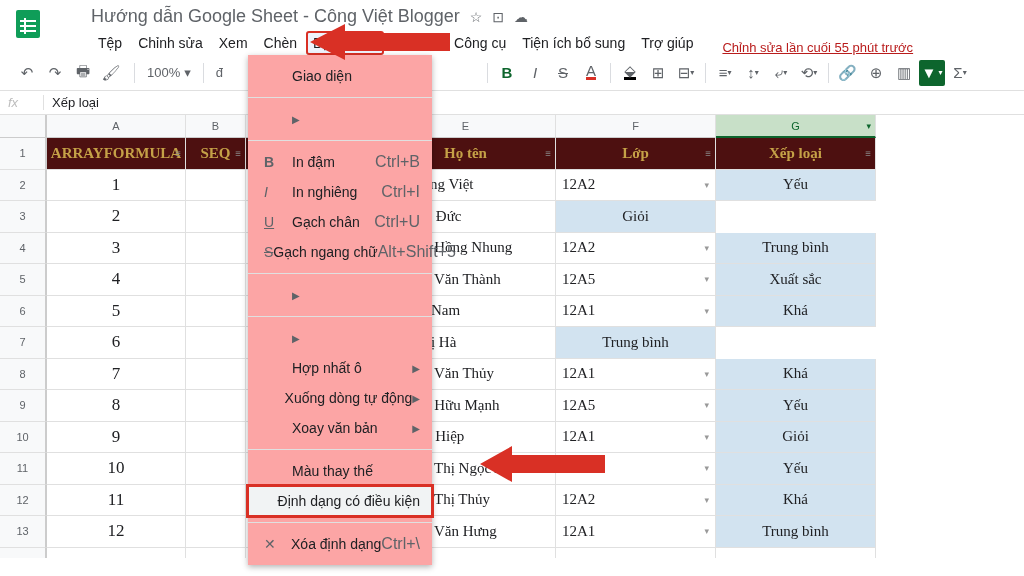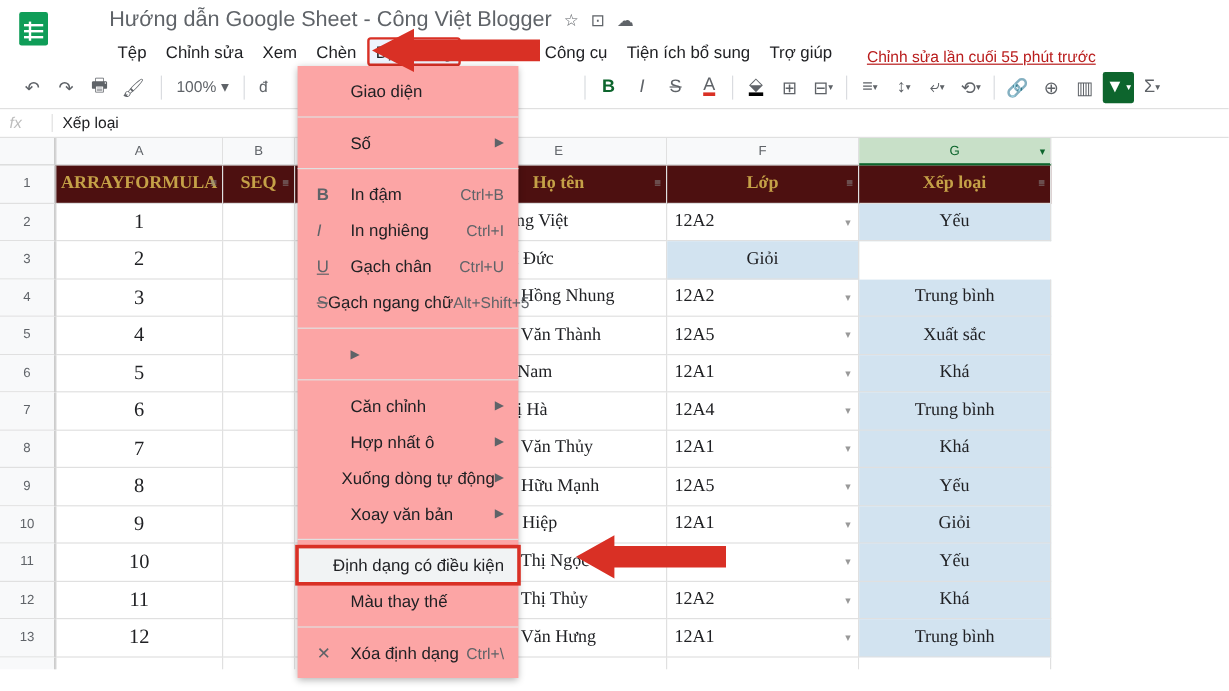--- a/index.html
+++ b/index.html
@@ -44,21 +44,21 @@
   .class-cell { font-family:'Times New Roman',serif; font-size:15px;}
   .class-cell::after{content:'▾';position:absolute;right:6px;color:#999;font-size:9px;}
   .grade-cell { background:#d2e3f0; justify-content:center; font-family:'Times New Roman',serif; font-size:15px;}
   .bottom-row {display:flex;height:10px;}
   .bottom-row .cell{border-bottom:none;}
   
   .menu { position:absolute; left:248px; top:55px; width:184px; background:#fca5a5; box-shadow:0 2px 6px rgba(0,0,0,0.3); padding:6px 0; z-index:100; font-size:14px;}
   .menu-item { display:flex; align-items:center; padding:6px 12px 6px 16px; cursor:pointer; color:#202124; height:30px;}
   .menu-icon { width:28px; color:#5f6368; font-size:14px;}
   .menu-label { flex:1; white-space:nowrap;}
-  .menu-shortcut { color:#5f6368; font-size:13px;}
+  .menu-shortcut { color:#5f6368; font-size:16px;}
   .menu-arrow { color:#5f6368; font-size:10px;}
   .menu-sep { height:1px; background:#e0e0e0; margin:6px 0;}
   .menu-item.highlight { outline:3px solid #d93025; outline-offset:-1px; background:#f1f3f4;}
   
   .red-arrow { position:absolute; z-index:200;}
   .arrow1 { left:310px; top:20px; width:140px; height:44px;}
   .arrow2 { left:480px; top:442px; width:125px; height:44px;}
   .red-arrow svg { width:100%; height:100%;}
   .bold-icon{font-weight:bold;}
   .strike-icon{text-decoration:line-through;}
@@ -232,21 +232,20 @@
           <div class="cell name-cell col-E">Tạ Văn Nam</div>
           <div class="cell class-cell col-F">12A1</div>
           <div class="cell grade-cell col-G">Khá</div>
         </div>
         <div class="data-row">
           <div class="cell num-cell col-A" style="border-left: 1px solid rgb(204, 204, 204);">6</div>
           <div class="cell col-B"></div>
           <div class="cell col-C"></div>
           <div class="cell num-cell col-D">6</div>
           <div class="cell name-cell col-E">Trần Thị Hà</div>
-          <div class="cell class-cell col-F">12A4</div>
           <div class="cell grade-cell col-G">Trung bình</div>
         </div>
         <div class="data-row">
           <div class="cell num-cell col-A" style="border-left: 1px solid rgb(204, 204, 204);">7</div>
           <div class="cell col-B"></div>
           <div class="cell col-C"></div>
           <div class="cell num-cell col-D">7</div>
           <div class="cell name-cell col-E">Nguyễn Văn Thủy</div>
           <div class="cell class-cell col-F">12A1</div>
           <div class="cell grade-cell col-G">Khá</div>
@@ -310,21 +309,20 @@
 </div>
 
 <div class="menu" id="format-menu">
     <div class="menu-item">
       <span class="menu-icon"></span>
       <span class="menu-label">Giao diện</span>
     </div>
     <div class="menu-sep"></div>
     <div class="menu-item">
       <span class="menu-icon"></span>
-      <span class="menu-label">Số</span>
       <span class="menu-arrow">▶</span>
     </div>
     <div class="menu-sep"></div>
     <div class="menu-item">
       <span class="menu-icon" style="font-weight: bold;">B</span>
       <span class="menu-label">In đậm</span>
       <span class="menu-shortcut">Ctrl+B</span>
     </div>
     <div class="menu-item">
       <span class="menu-icon" style="font-style: italic;">I</span>
@@ -342,46 +340,45 @@
       <span class="menu-shortcut">Alt+Shift+5</span>
     </div>
     <div class="menu-sep"></div>
     <div class="menu-item">
       <span class="menu-icon"></span>
       <span class="menu-arrow">▶</span>
     </div>
     <div class="menu-sep"></div>
     <div class="menu-item">
       <span class="menu-icon"></span>
-      <span class="menu-label">Căn chỉnh</span>
       <span class="menu-arrow">▶</span>
     </div>
     <div class="menu-item">
       <span class="menu-icon"></span>
       <span class="menu-label">Hợp nhất ô</span>
       <span class="menu-arrow">▶</span>
     </div>
     <div class="menu-item">
       <span class="menu-icon"></span>
       <span class="menu-label">Xuống dòng tự động</span>
       <span class="menu-arrow">▶</span>
     </div>
     <div class="menu-item">
       <span class="menu-icon"></span>
       <span class="menu-label">Xoay văn bản</span>
       <span class="menu-arrow">▶</span>
     </div>
     <div class="menu-sep"></div>
+    <div class="menu-item">
+      <span class="menu-icon"></span>
+      <span class="menu-label">Màu thay thế</span>
+    </div>
     <div class="menu-item highlight">
       <span class="menu-icon"></span>
       <span class="menu-label">Định dạng có điều kiện</span>
-    </div>
-    <div class="menu-item">
-      <span class="menu-icon"></span>
-      <span class="menu-label">Màu thay thế</span>
     </div>
     <div class="menu-sep"></div>
     <div class="menu-item">
       <span class="menu-icon">✕</span>
       <span class="menu-label">Xóa định dạng</span>
       <span class="menu-shortcut">Ctrl+\</span>
     </div>
   </div>
 
 <div class="red-arrow arrow1">

